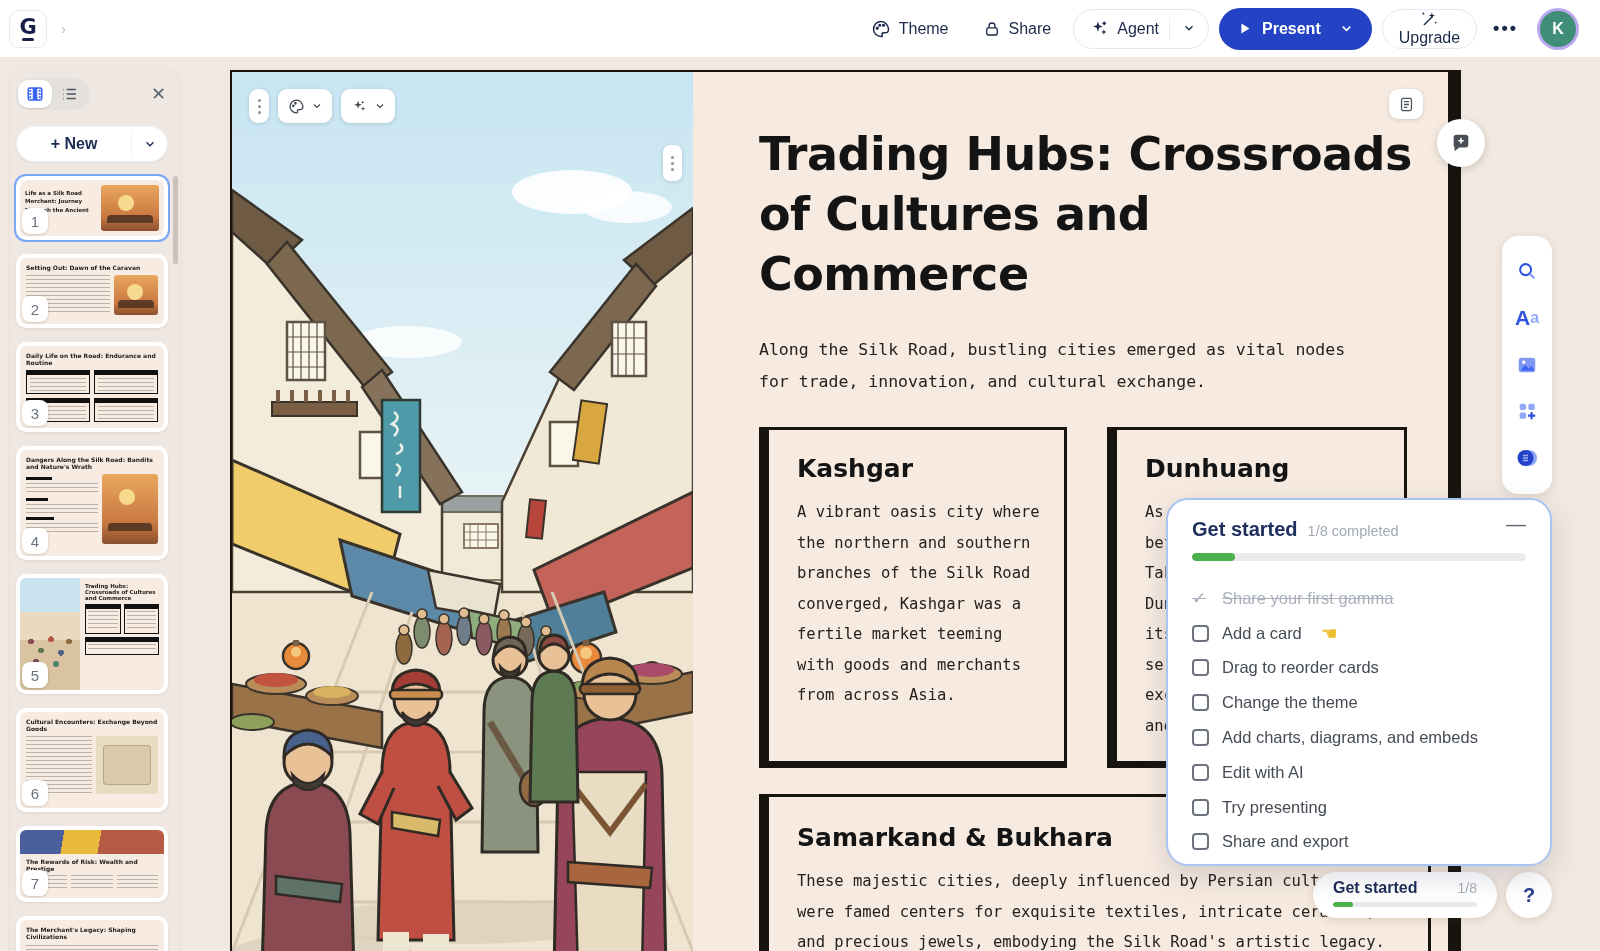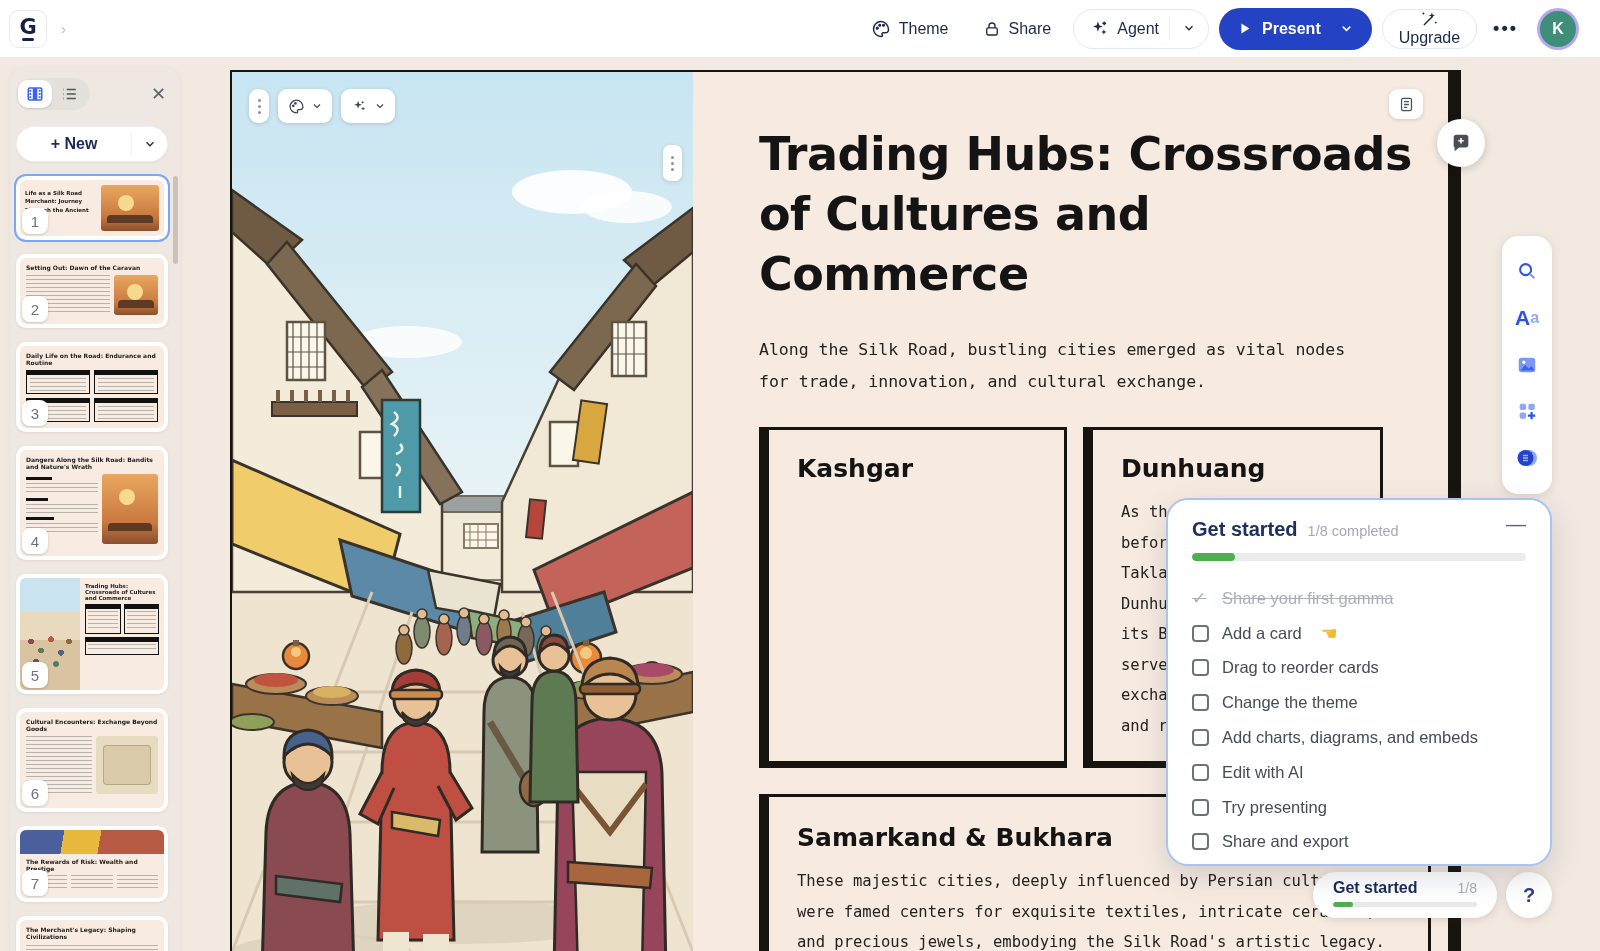--- a/index.html
+++ b/index.html
@@ -63,21 +63,21 @@
   .boxmini .bar { height:4px; background:#111; }
   .tri-img { height:24px; background:linear-gradient(100deg,#4a5f9c 0 30%, #e8b93c 30% 55%, #b65a43 55%); border-radius:3px 3px 0 0; }
 
   
   .slide { position:absolute; left:230px; top:13px; width:1231px; height:900px; background:#f7ebe1; border:2px solid #17130e; border-right:13px solid #17130e; display:flex; }
   .slide-art { width:461px; height:100%; flex-shrink:0; position:relative; overflow:hidden; }
   .slide-art svg { display:block; }
   .slide-body { flex:1; padding:53px 52px 0 66px; position:relative; }
   .slide-title { font-family:"DejaVu Sans", sans-serif; font-weight:800; font-size:46px; line-height:1.3; color:#141414; letter-spacing:-.5px; }
   .slide-intro { margin-top:30px; font-family:"DejaVu Sans Mono", monospace; font-size:16.5px; line-height:1.9; color:#25211d; max-width:620px; }
-  .hub-grid { margin-top:30px; display:grid; grid-template-columns:308px 300px; gap:16px; }
+  .hub-grid { margin-top:30px; display:grid; grid-template-columns:308px 300px; gap:40px; }
   .hub-box { border:3px solid #17130e; border-left-width:10px; border-bottom-width:7px; padding:24px 24px 20px 28px; min-height:326px; }
   .hub-box h3, .wide-box h3 { font-family:"DejaVu Sans", sans-serif; font-weight:800; font-size:25px; color:#141414; }
   .hub-box p, .wide-box p { margin-top:14px; font-family:"DejaVu Sans Mono", monospace; font-size:15.5px; line-height:1.97; color:#25211d; }
   .wide-box { margin-top:26px; width:672px; border:3px solid #17130e; border-left-width:10px; padding:26px 28px; }
   .drag-handle { position:absolute; left:-30px; top:73px; width:19px; height:36px; background:#fff; border-radius:7px; box-shadow:0 1px 4px rgba(0,0,0,.15); display:flex; align-items:center; justify-content:center; cursor:grab; }
   .vdots { display:flex; flex-direction:column; gap:3px; }
   .vdots i { width:3px; height:3px; border-radius:50%; background:#8d939b; }
   .card-toolbar { position:absolute; left:17px; top:17px; display:flex; gap:9px; z-index:5; }
   .tool-btn { background:#fff; border-radius:9px; box-shadow:0 1px 4px rgba(0,0,0,.15); display:flex; align-items:center; justify-content:center; gap:6px; height:34px; cursor:pointer; color:#3f4752; }
   .tb-dots { width:20px; }
@@ -545,20 +545,21 @@
             <i></i>
             <i></i>
             <i></i>
           </span>
         </div>
       <h1 class="slide-title">Trading Hubs: Crossroads of Cultures and Commerce</h1>
       <p class="slide-intro">Along the Silk Road, bustling cities emerged as vital nodes for trade, innovation, and cultural exchange.</p>
       <div class="hub-grid">
         <div class="hub-box">
           <h3>Kashgar</h3>
+          <p>A vibrant oasis city where the northern and southern branches of the Silk Road converged, Kashgar was a fertile market teeming with goods and merchants from across Asia.</p>
         </div>
         <div class="hub-box">
           <h3>Dunhuang</h3>
           <p>As the last major stop before the formidable Taklamakan Desert, Dunhuang was renowned for its Buddhist cave art and served as a crucial exchange point for goods and religious ideas.</p>
         </div>
       </div>
       <div class="wide-box">
         <h3>Samarkand &amp; Bukhara</h3>
         <p>These majestic cities, deeply influenced by Persian culture, were famed centers for exquisite textiles, intricate ceramics, and precious jewels, embodying the Silk Road's artistic legacy.</p>
       </div>

